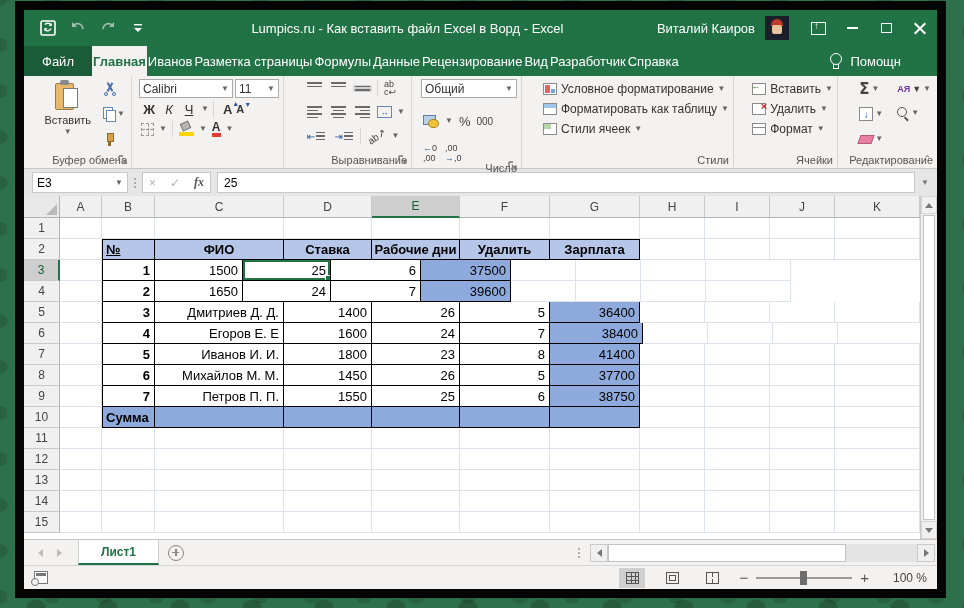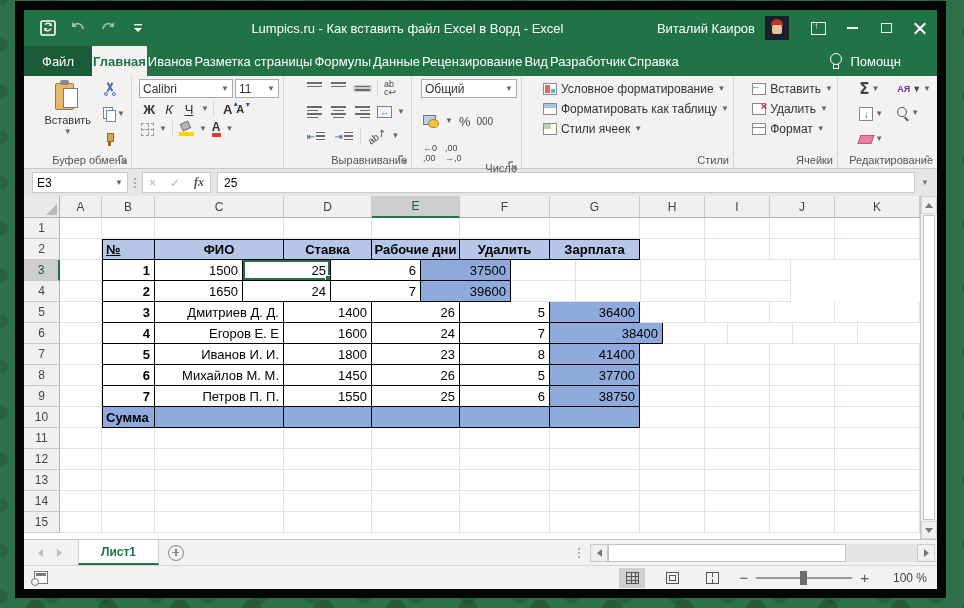--- a/index.html
+++ b/index.html
@@ -683,21 +683,21 @@
           <div class="cell" style="width: 85px;"></div>
         </div>
         <div class="grow">
           <div class="rhdr">6</div>
           <div class="cell" style="width: 42px;"></div>
           <div class="cell tc tl right bold" style="width: 53px;">4</div>
           <div class="cell tc right" style="width: 129px;">Егоров Е. Е</div>
           <div class="cell tc right" style="width: 88px;">1600</div>
           <div class="cell tc right" style="width: 88px;">24</div>
           <div class="cell tc right" style="width: 90px;">7</div>
-          <div class="cell tc right sal" style="width: 113px;">38400</div>
+          <div class="cell tc right sal" style="width: 93px;">38400</div>
           <div class="cell" style="width: 65px;"></div>
           <div class="cell" style="width: 65px;"></div>
           <div class="cell" style="width: 65px;"></div>
           <div class="cell" style="width: 85px;"></div>
         </div>
         <div class="grow">
           <div class="rhdr">7</div>
           <div class="cell" style="width: 42px;"></div>
           <div class="cell tc tl right bold" style="width: 53px;">5</div>
           <div class="cell tc right" style="width: 129px;">Иванов И. И.</div>

